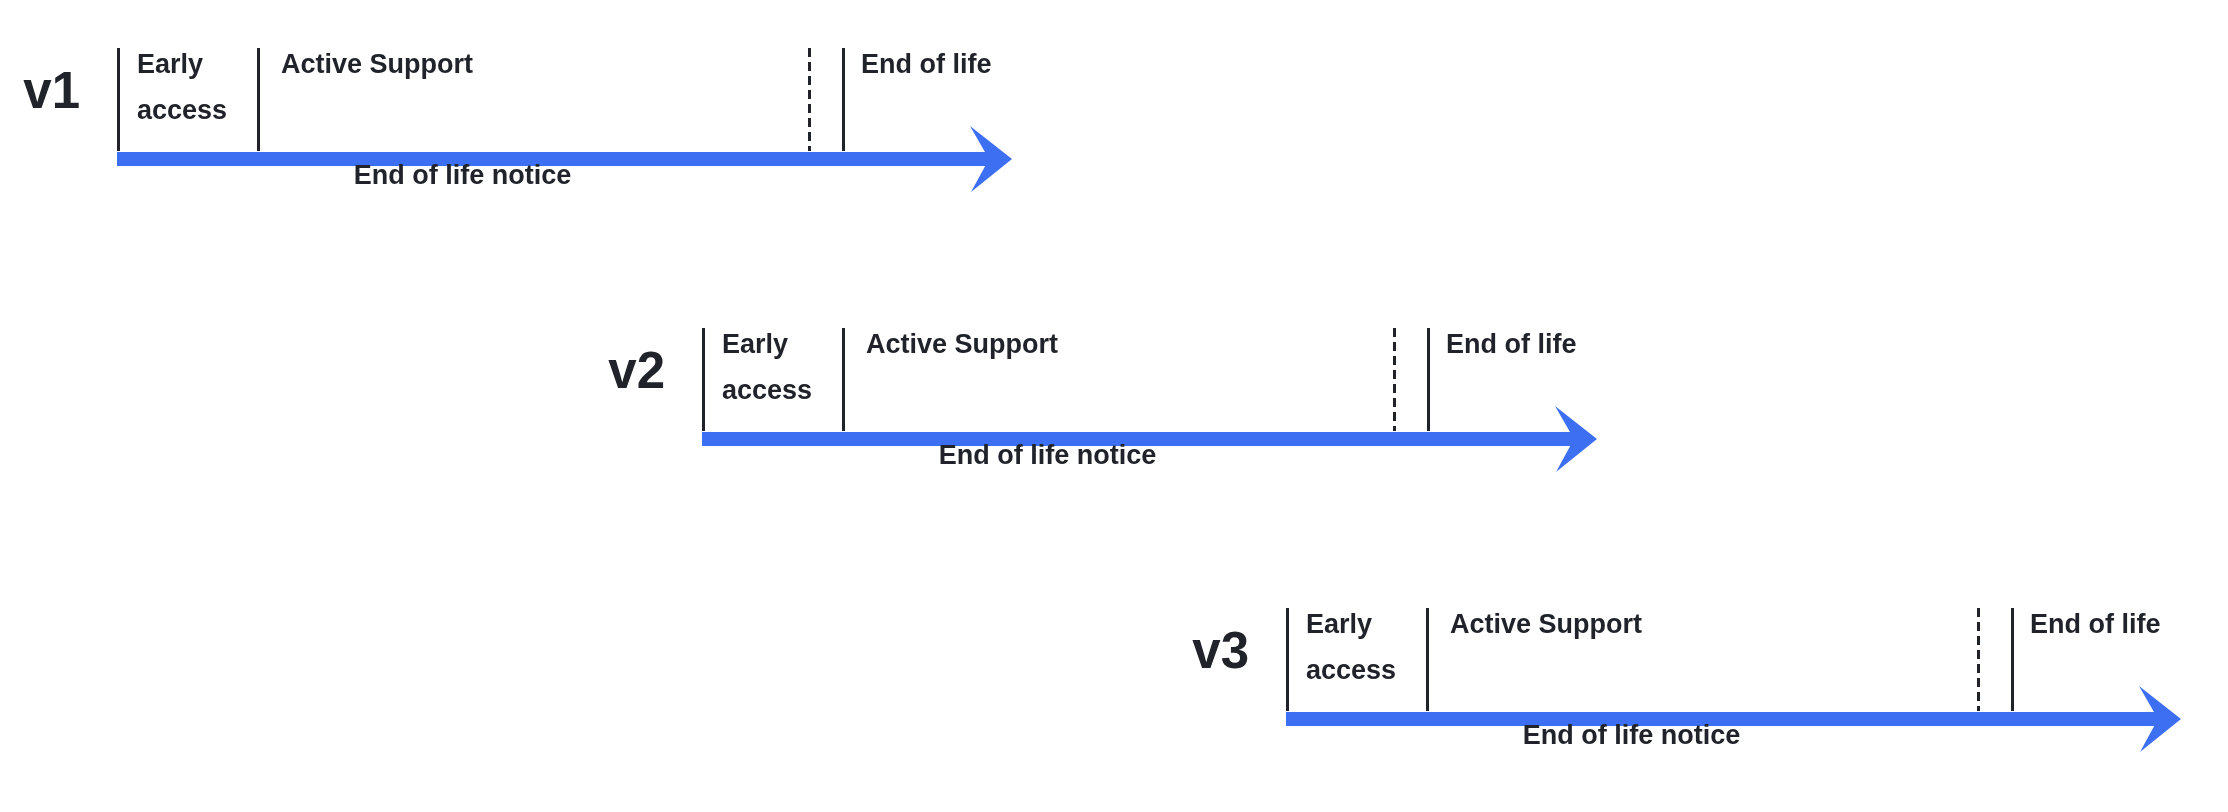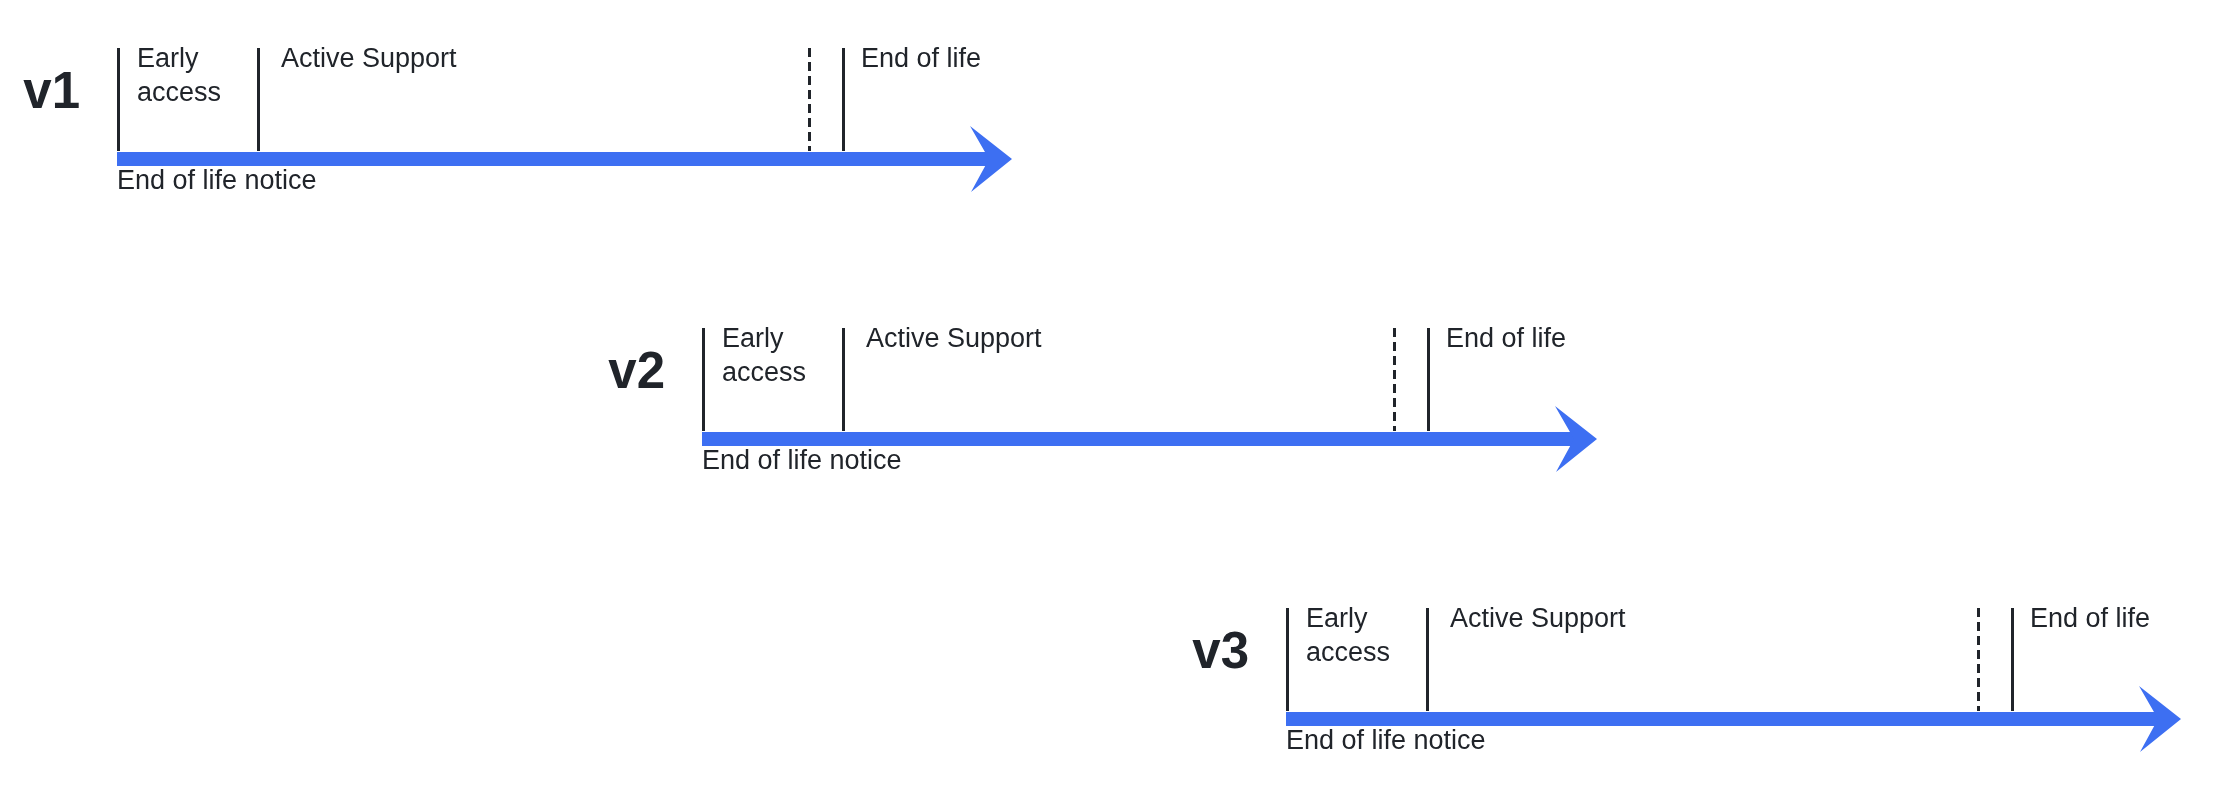--- a/index.html
+++ b/index.html
@@ -34,26 +34,26 @@
   }
   .bar{
     position:absolute;left:0;top:104px;width:873px;height:14px;
     background:var(--blue);
   }
   .head{
     position:absolute;left:853px;top:78px;width:44px;height:67px;
   }
   .lbl{
     position:absolute;
-    font-size:27px;font-weight:400;line-height:34px;color:var(--ink);
+    font-size:27px;font-weight:700;line-height:46px;color:var(--ink);
   }
   .lbl-early{left:20px;top:-7px;width:118px;}
   .lbl-active{left:164px;top:-7px;white-space:nowrap;}
   .lbl-eol{left:744px;top:-7px;white-space:nowrap;text-align:right;}
-  .lbl-notice{left:0;top:115px;width:691px;text-align:left;white-space:nowrap;}
+  .lbl-notice{left:0;top:104px;width:691px;text-align:center;white-space:nowrap;}
   #row-v1{left:117px;top:48px;}
   #row-v2{left:702px;top:328px;}
   #row-v3{left:1286px;top:608px;}
 </style>
 </head>
 <body>
 
 <div class="canvas">
 
   <div class="row" id="row-v1">

